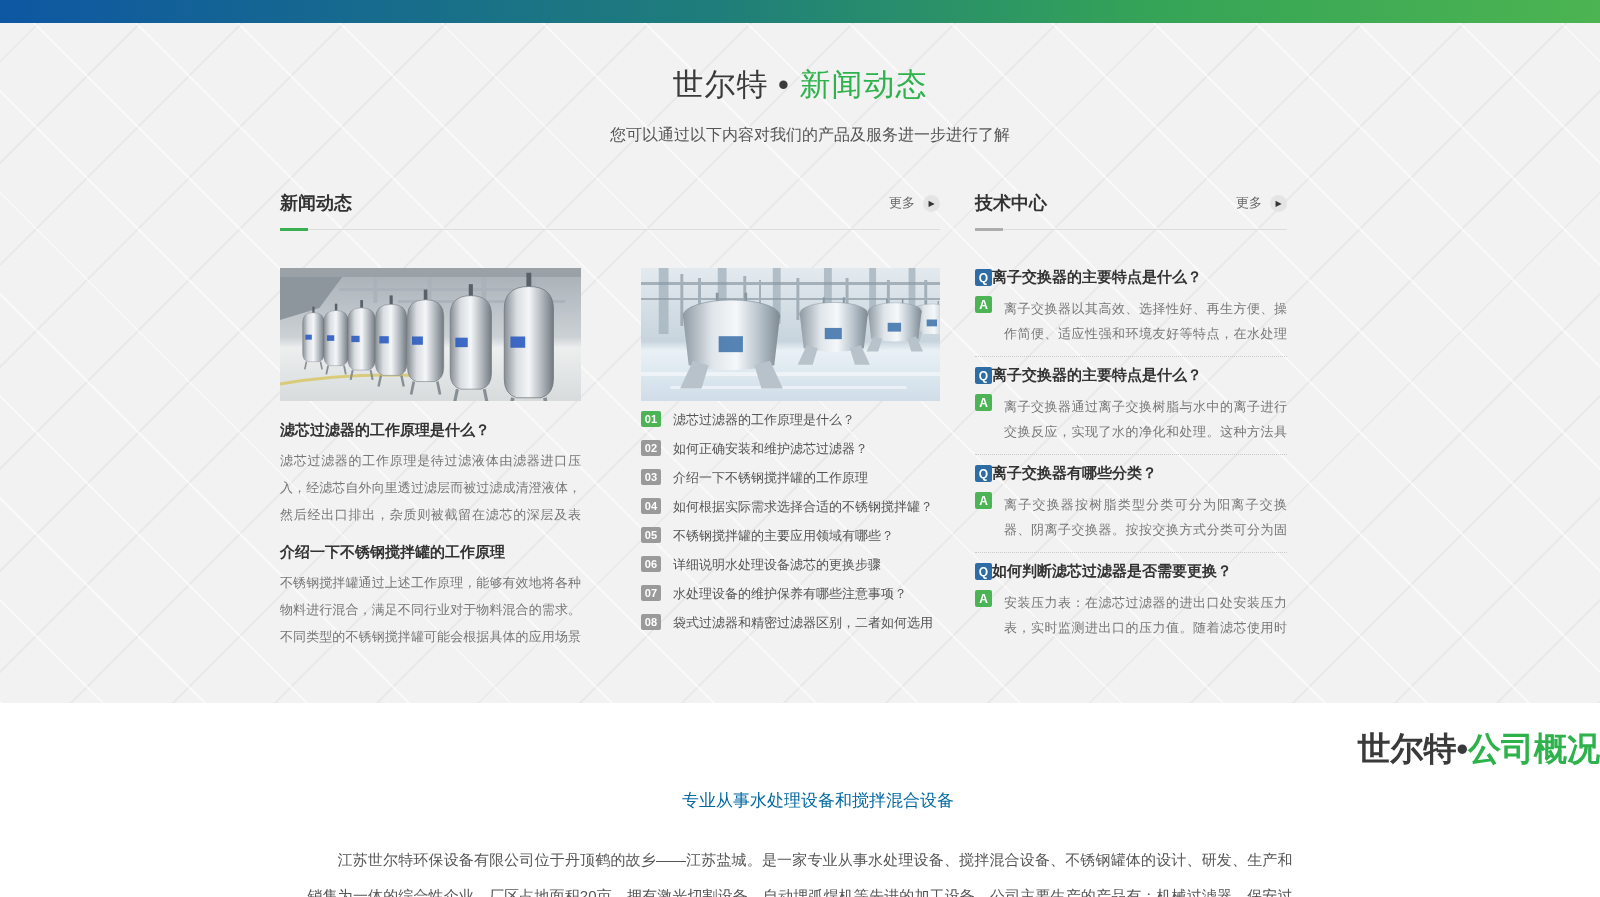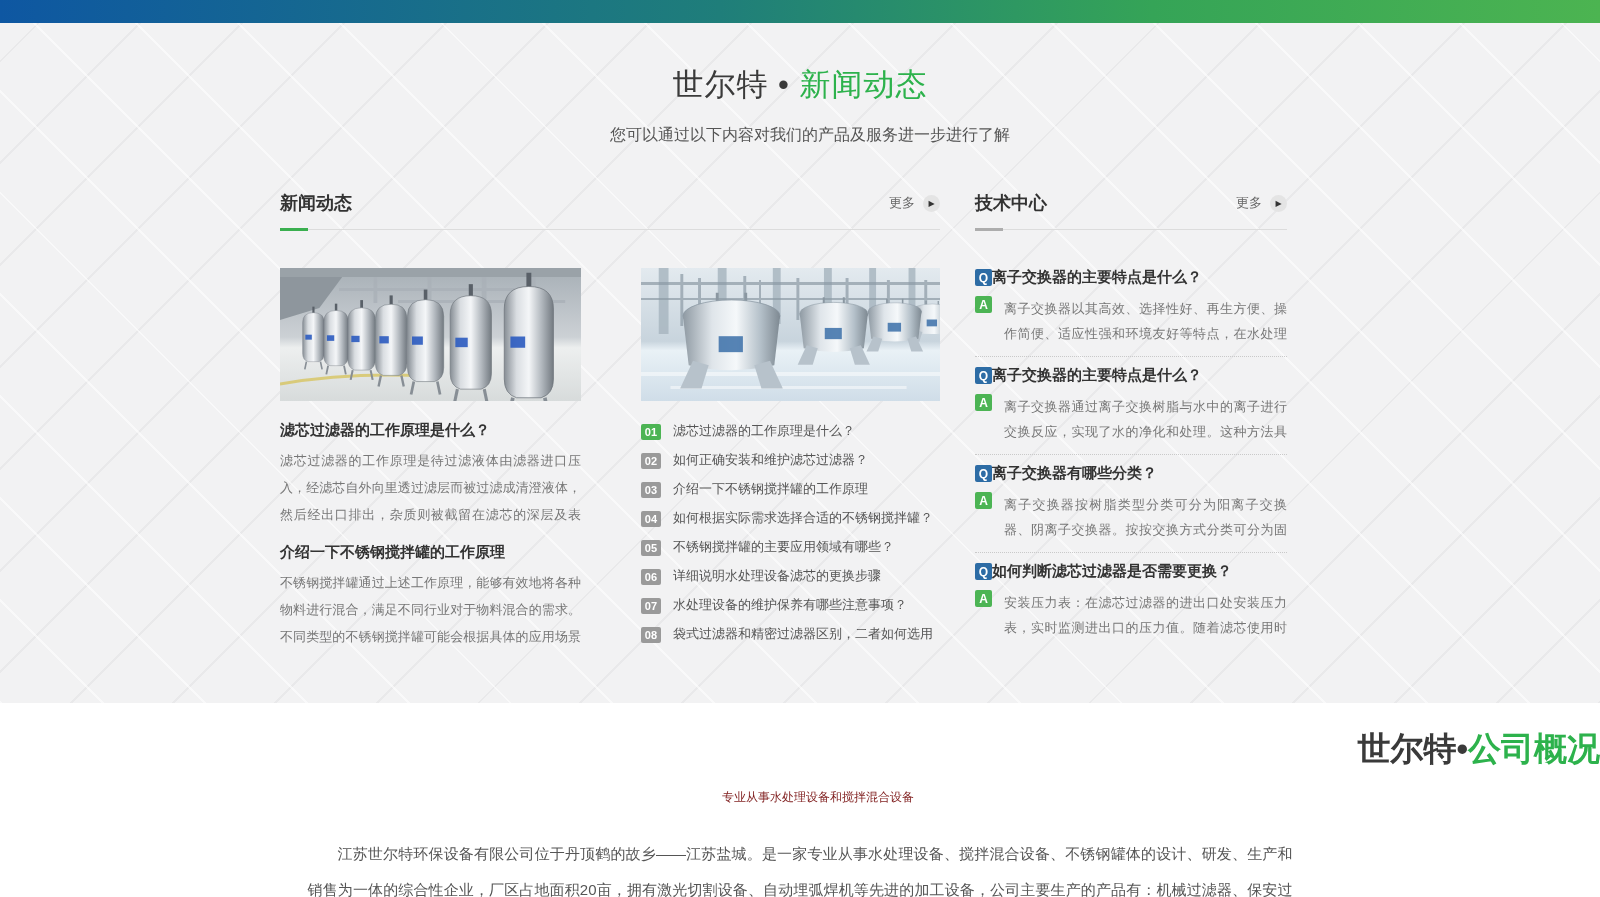--- a/index.html
+++ b/index.html
@@ -40,45 +40,45 @@
   .sub-col-a { width:306px; }
   .sub-col-b { width:304px; }
   .news-img { width:100%; height:133px; display:block; background:#c9ced2; }
 
   .article-title { font-size:15px; font-weight:bold; color:#333; margin-top:20px; }
   .article-title.second { margin-top:15px; }
   .article-excerpt { font-size:13px; color:#777; line-height:27px; margin-top:7px;
     max-height:81px; overflow:hidden; text-align:justify; }
 
   .num-list { margin-top:10px; }
-  .num-item { display:flex; align-items:flex-end; height:29px; }
+  .num-item { display:flex; align-items:flex-start; height:29px; }
   .num-badge { width:20px; height:16px; border-radius:2px; color:#fff; font-size:11px; font-weight:bold;
     display:flex; align-items:center; justify-content:center; margin-right:12px; flex:0 0 auto; }
   .num-badge.green { background:#4cb454; }
-  .num-badge.gray  { background:#9a9a9a;margin-top:16px; }
+  .num-badge.gray  { background:#9a9a9a; }
   .num-text { font-size:13px; color:#555; white-space:nowrap; overflow:hidden; }
 
   .qa-list { margin-top:29px; }
   .qa-block { padding:9px 0 10px 0; border-bottom:1px dotted #c9c9c9; }
   .qa-block:last-child { border-bottom:none; }
   .qa-q { display:flex; align-items:center; }
   .qa-badge { width:17px; height:17px; border-radius:2px; color:#fff; font-size:12px; font-weight:bold;
     display:flex; align-items:center; justify-content:center; flex:0 0 auto; }
   .qa-badge.q { background:#2d6ca5; }
   .qa-badge.a { background:#4cb454; }
   .qa-question { font-size:15px; font-weight:bold; color:#333; white-space:nowrap; }
   .qa-a { display:flex; margin-top:9px; }
   .qa-answer { font-size:13px; color:#777; line-height:25px; margin-left:12px; width:283px;
     max-height:50px; overflow:hidden; text-align:justify; }
 
   
   .about { background:#fff; padding-top:24px; }
   .about-title { text-align:right; font-size:33px; font-weight:bold; color:#3a3a3a; }
   .about-title .accent { color:#2db24c; }
-  .about-sub { text-align:center; font-size:12px; color:#7f1d1d; margin-top:17px;margin-left:36px; }
+  .about-sub { text-align:center; font-size:17px; color:#0369a1; margin-top:17px;margin-left:36px; }
   .about-para { width:985px; margin:30px auto 0 auto; font-size:15px; color:#555;
     line-height:36px; text-indent:2em; text-align:justify; }
 </style>
 </head>
 <body>
 
 <div class="top-bar" data-interactable="false"></div>
 
 <section class="upper" data-interactable="false">
 

